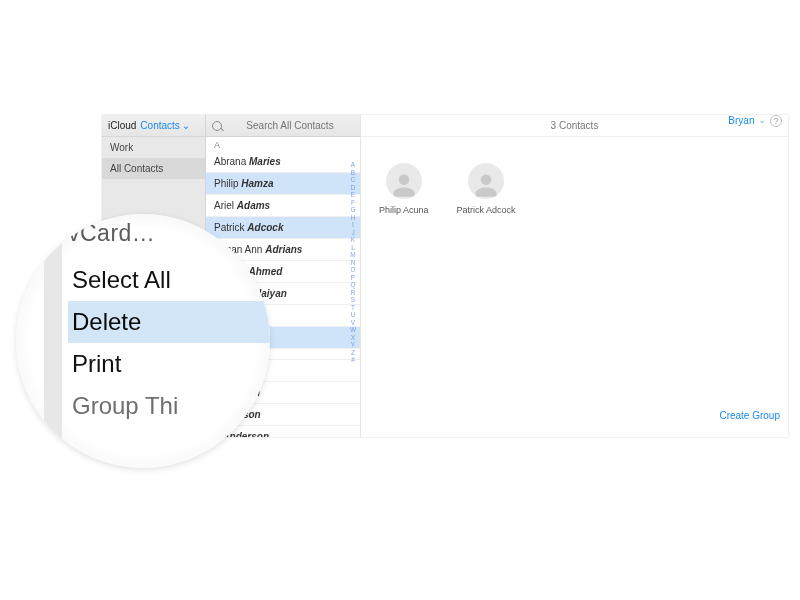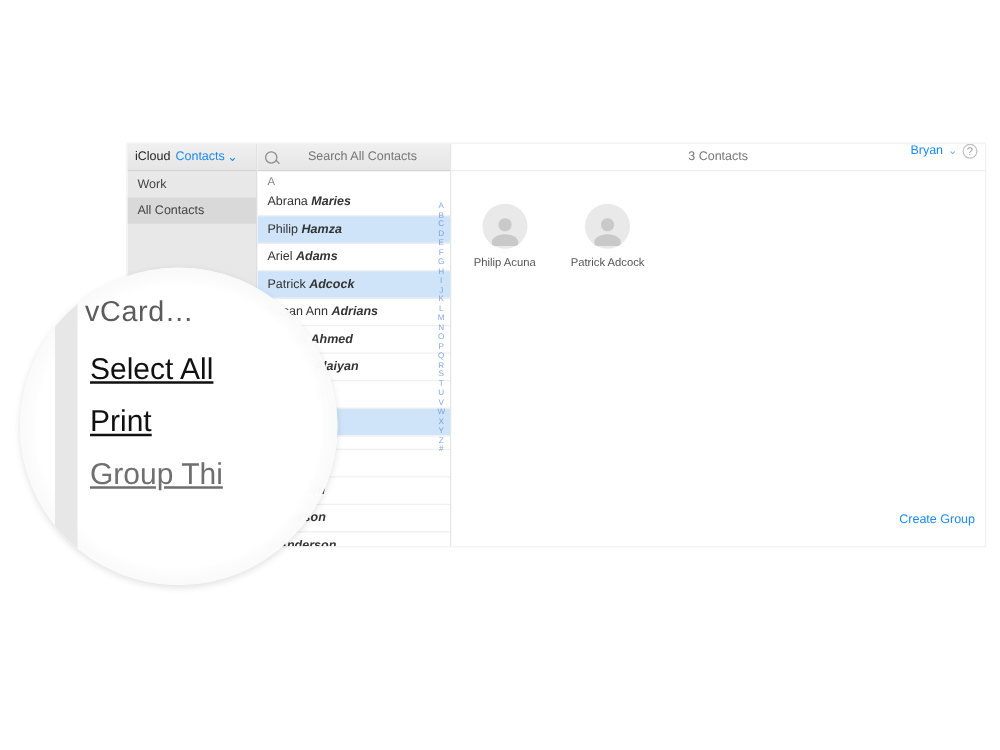--- a/index.html
+++ b/index.html
@@ -154,37 +154,36 @@
     border-radius:50%;
     background:
       radial-gradient(circle at 50% 50%,
         rgba(255,255,255,1) 0, rgba(255,255,255,1) 63%,
         rgba(245,245,245,.95) 72%, rgba(235,235,235,0) 100%);
     box-shadow: 0 2px 6px rgba(0,0,0,.12), inset 0 0 30px rgba(255,255,255,.8);
     overflow:hidden;
   }
   .mag-inner{
     position:absolute;
-    left:52px; top:24px;
+    left:52px; top:8px;
     width:250px;
     font-size:24px;
     line-height:1.0;
     color:#111;
   }
   .menu-trunc{
     color:#5b5b5b;
     font-size:23px;
     margin-bottom:14px;
     letter-spacing:.5px;
   }
   .menu-item{
     padding:9px 10px 9px 4px;
     color:#111;
     font-size:24px;
-    text-decoration:underline;
   }
   .menu-item.hl{
     background:#d2e6f8;
     color:#0a0a0a;
   }
   .menu-item.fade{
     color:#6f6f6f;
   }
   .mag-left-strip{
     position:absolute; left:28px; top:0; width:18px; height:100%;
@@ -291,16 +290,17 @@
     <div class="detail-footer">Create Group</div>
   </div>
 
 </div>
 
 <div class="mag-overlay">
   <div class="mag-left-strip"></div>
   <div class="mag-inner">
     <div class="menu-trunc">vCard…</div>
     <div class="menu-item">Select All</div>
+    <div class="menu-item hl">Delete</div>
     <div class="menu-item">Print</div>
     <div class="menu-item fade">Group Thi</div>
   </div>
 </div>
 
 </body></html>

